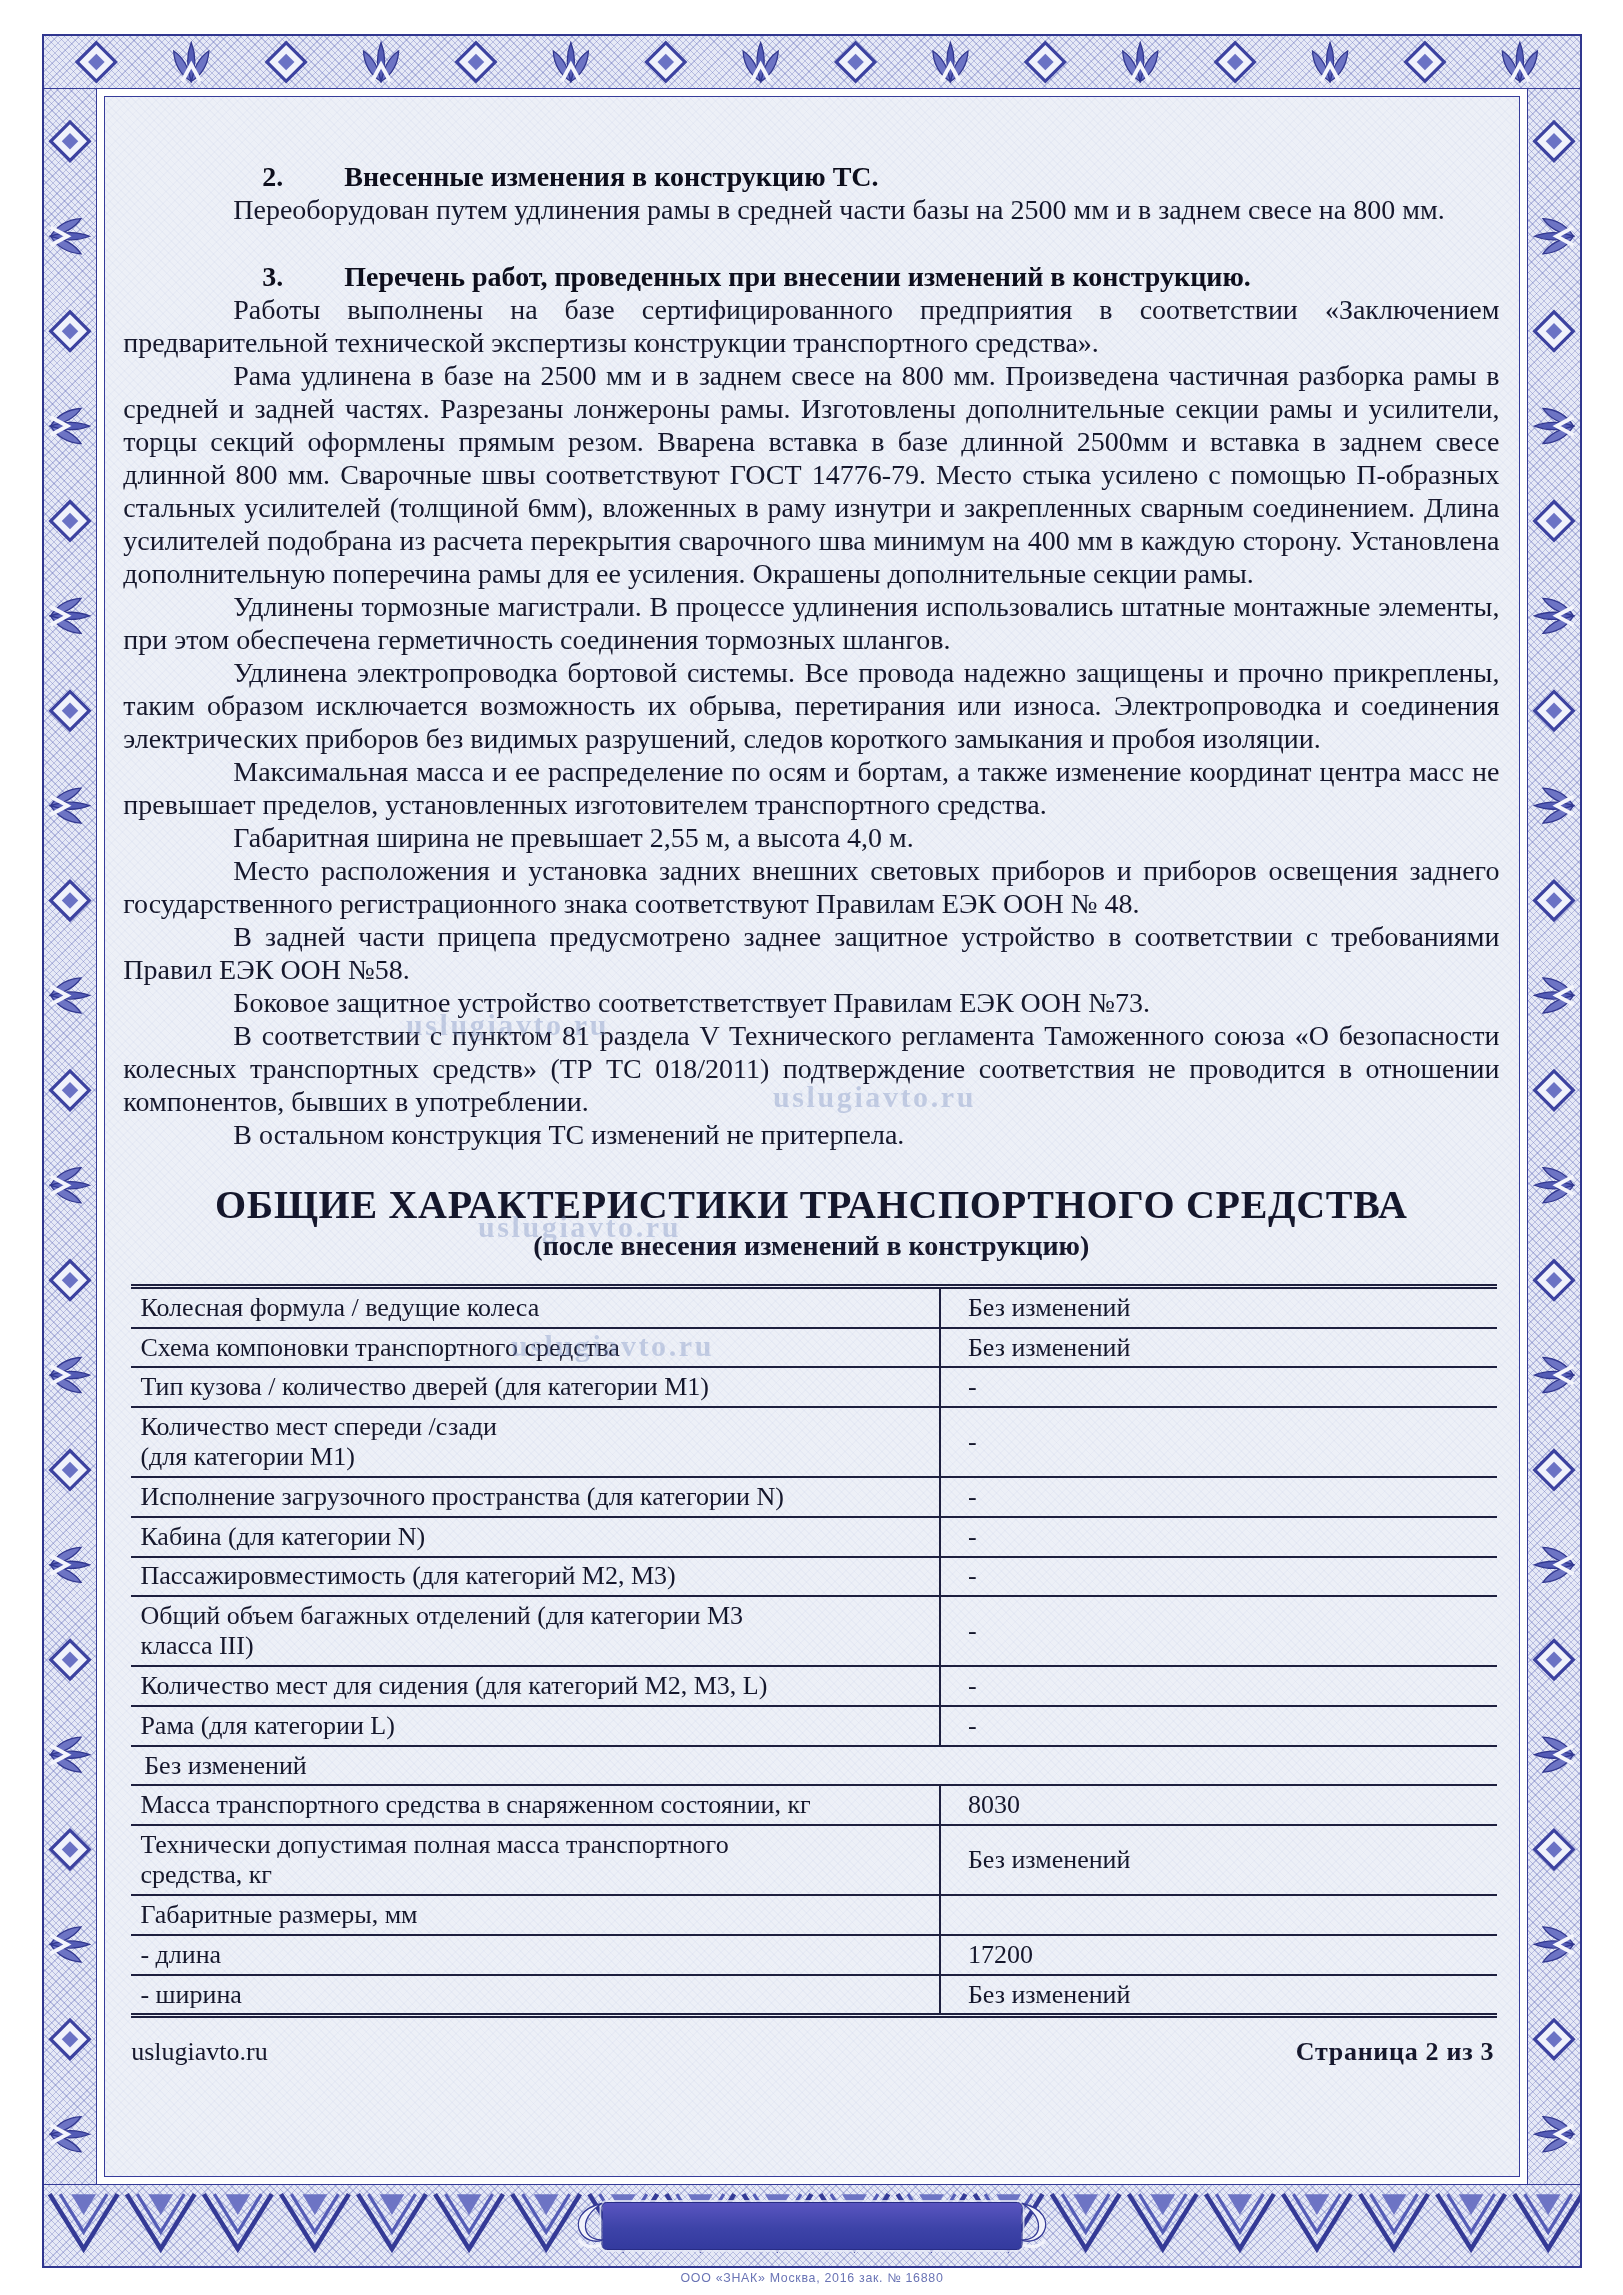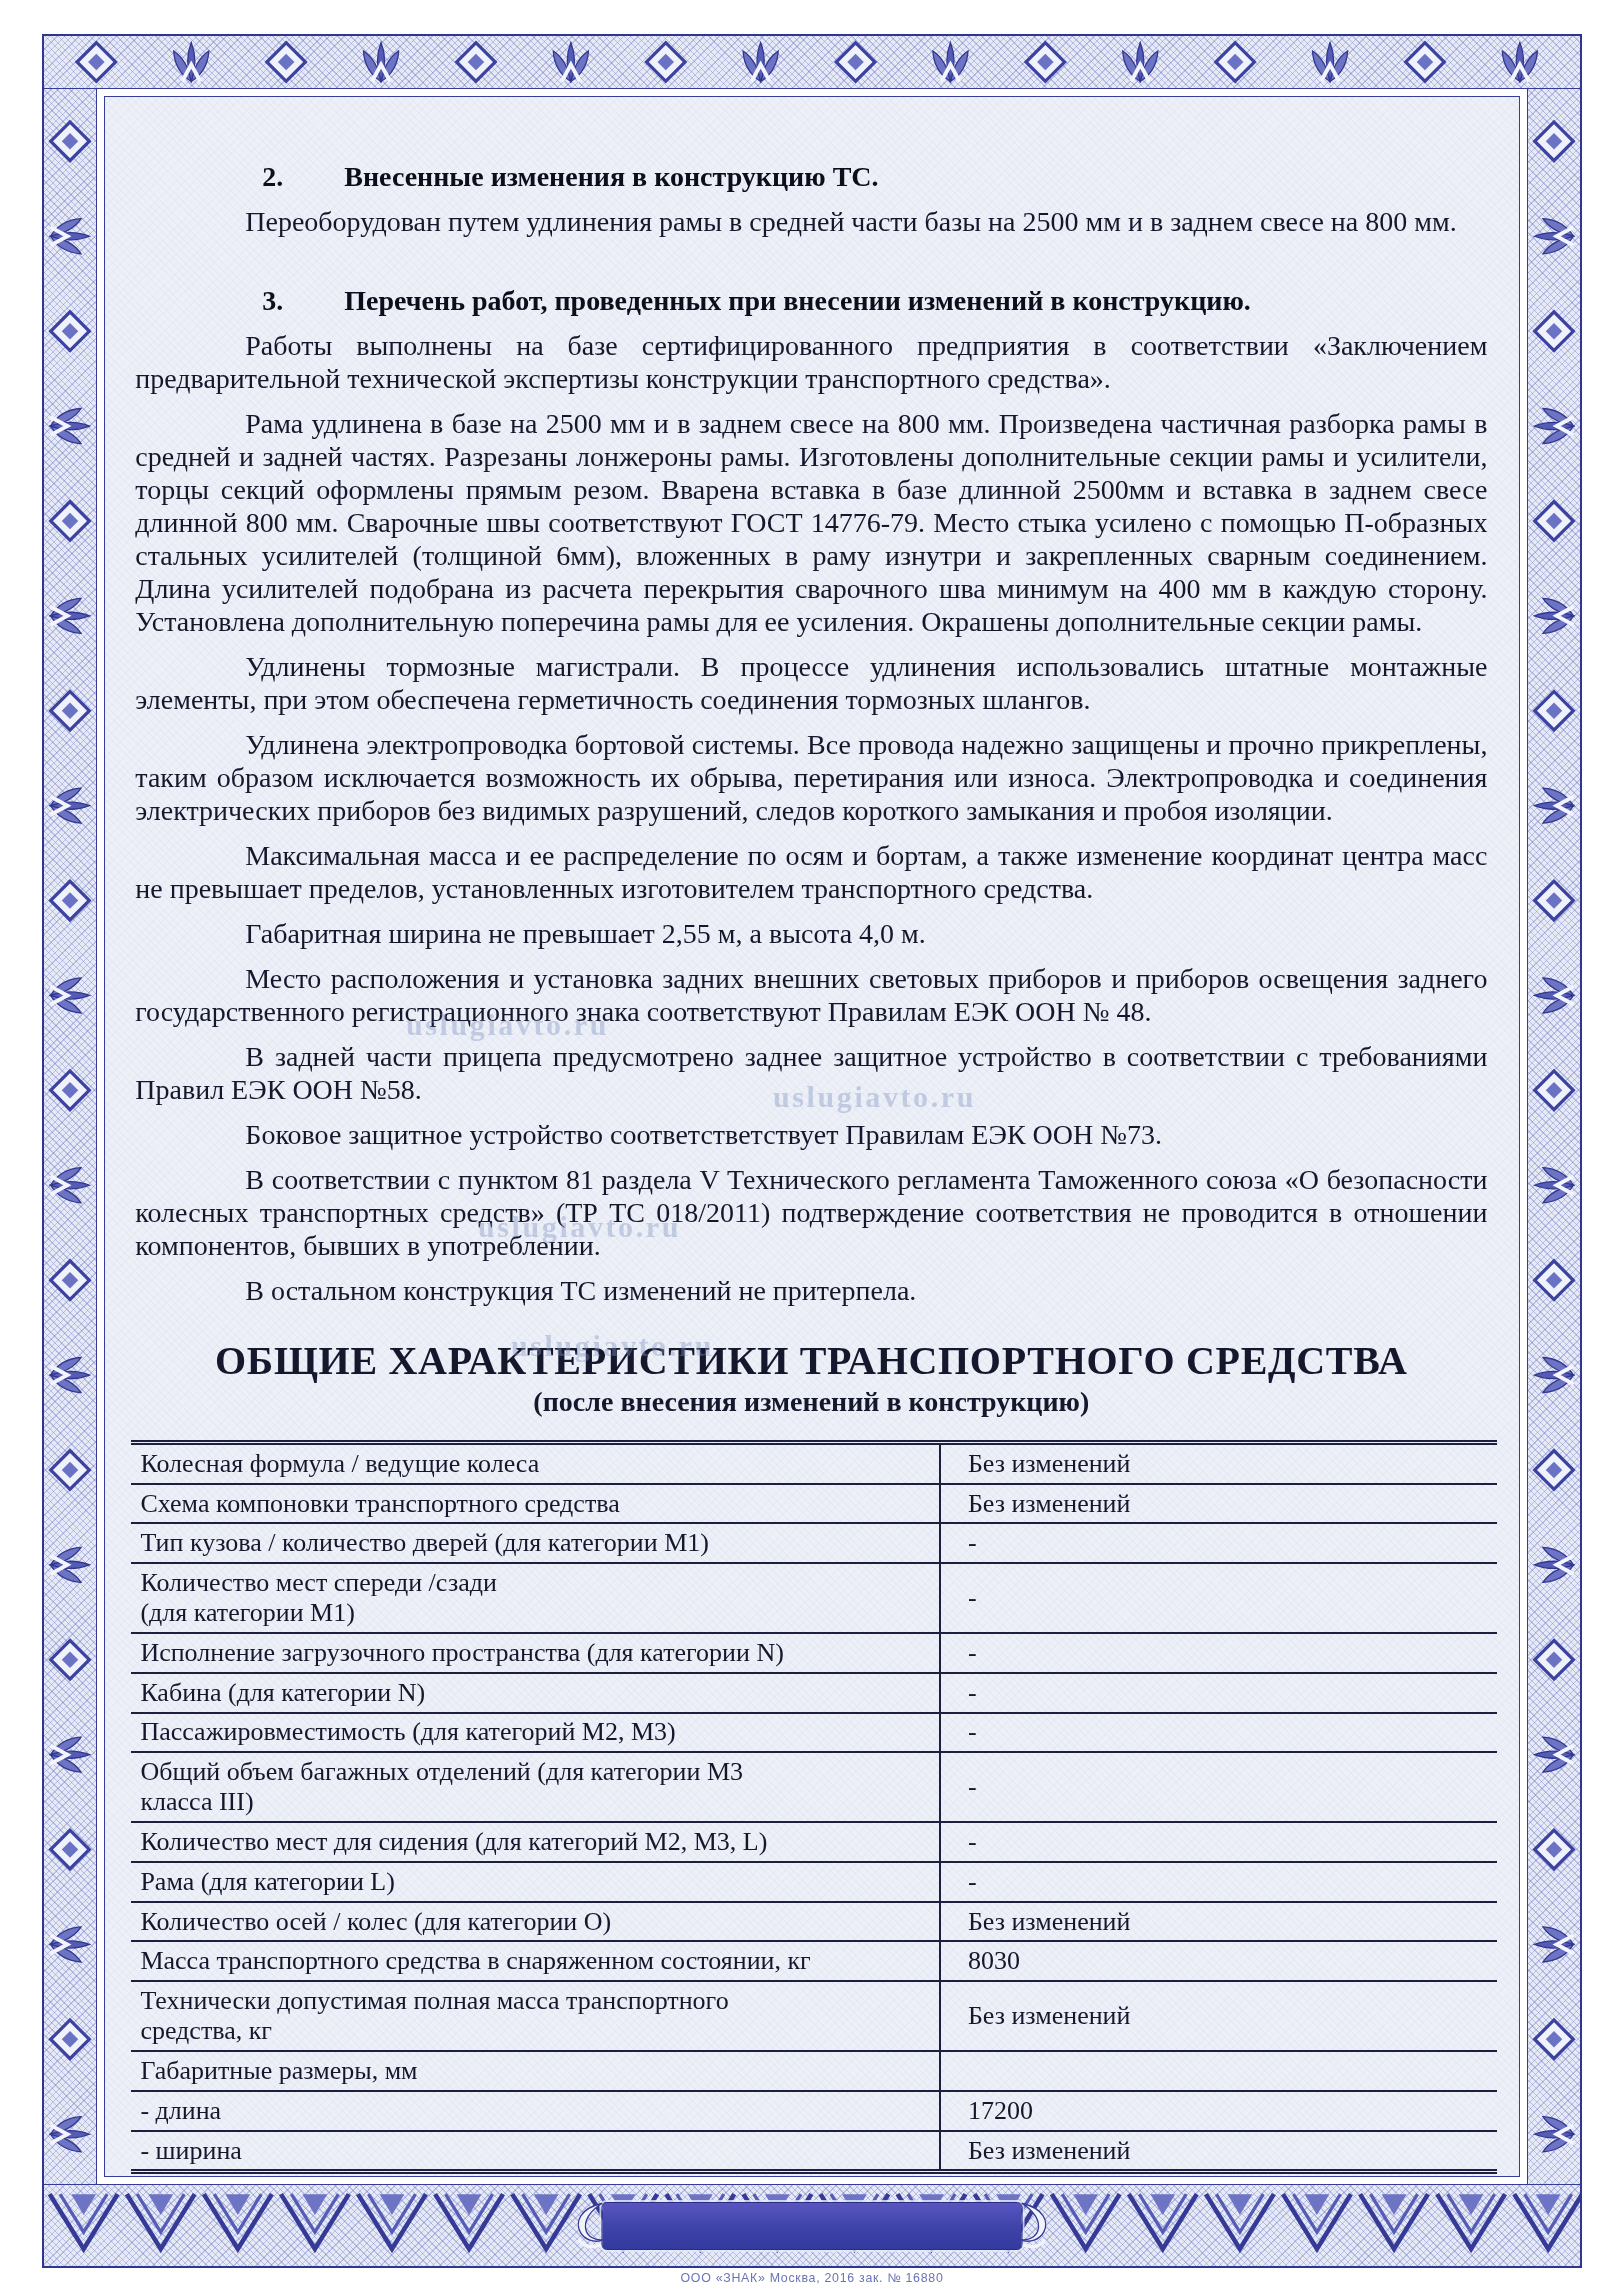--- a/index.html
+++ b/index.html
@@ -34,21 +34,21 @@
            background:
              repeating-linear-gradient(45deg,  rgba(122,140,200,.055) 0 1.3px, rgba(0,0,0,0) 1.3px 5.2px),
              repeating-linear-gradient(-45deg, rgba(122,140,200,.045) 0 1.3px, rgba(0,0,0,0) 1.3px 6.5px),
              #edf0f7;
            overflow:hidden; }
 
   .doc { padding:63px 19.6px 0 18.3px; color:#15172c; font-size:28px; line-height:33px; }
 
   .sec-heading { font-weight:bold; color:#0d0e1c; margin:0 0 0 139px; }
   .sec-num { display:inline-block; width:82px; }
-  .para { text-align:justify; text-indent:110px; margin:12px; }
+  .para { text-align:justify; text-indent:110px; margin:0; }
   .gap-lg { height:34px; }
 
   .char-title { text-align:center; font-weight:bold; font-size:40px; letter-spacing:0.7px; margin-top:37px; }
   .char-subtitle { text-align:center; font-weight:bold; font-size:28px; margin-top:7.9px; margin-bottom:22px; }
 
   
   .char-table { margin-left:7.9px; margin-right:2.6px;
                 border-top:5.9px double #1d1f3e; border-bottom:5.9px double #1d1f3e; }
   .trow { display:flex; align-items:stretch;gap:14px; }
   .trow + .trow { border-top:2px solid #1d1f3e; }
@@ -306,21 +306,20 @@
           </div>
         <div class="trow">
             <div class="tcell label">Количество мест для сидения (для категорий М2, М3, L)</div>
             <div class="tcell value">-</div>
           </div>
         <div class="trow">
             <div class="tcell label">Рама (для категории L)</div>
             <div class="tcell value">-</div>
           </div>
         <div class="trow">
-            <div class="tcell label">Количество осей / колес (для категории О)</div>
             <div class="tcell value">Без изменений</div>
           </div>
         <div class="trow">
             <div class="tcell label">Масса транспортного средства в снаряженном состоянии, кг</div>
             <div class="tcell value">8030</div>
           </div>
         <div class="trow">
             <div class="tcell label">Технически допустимая полная масса транспортного
 средства, кг</div>
             <div class="tcell value">Без изменений</div>

